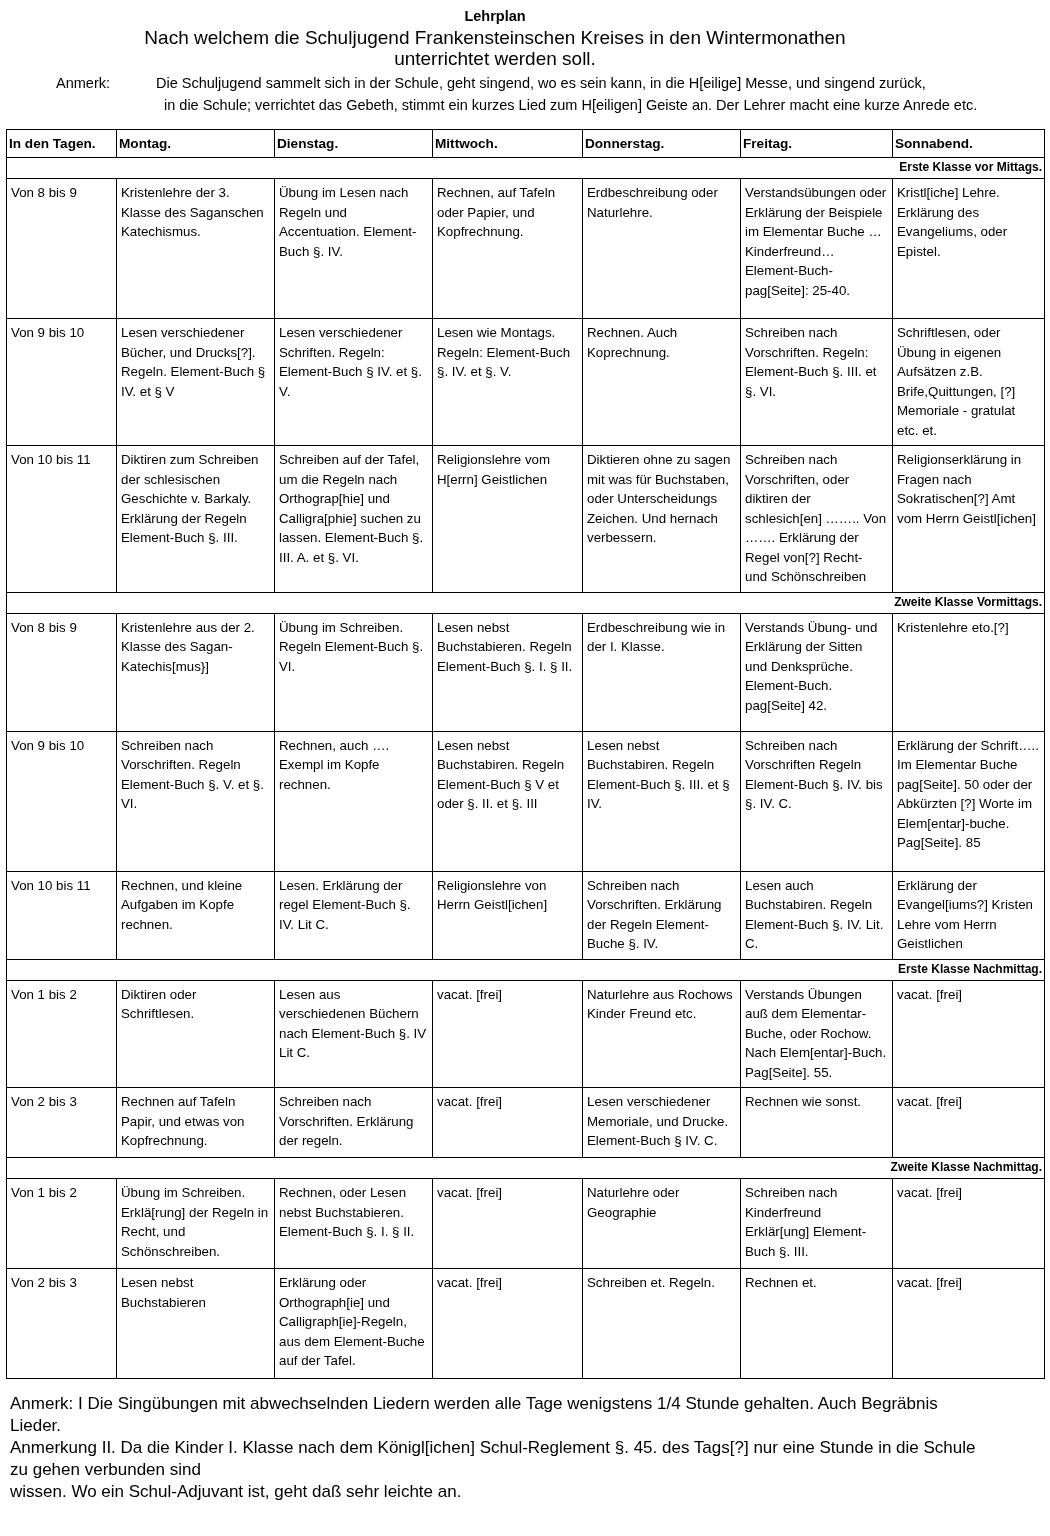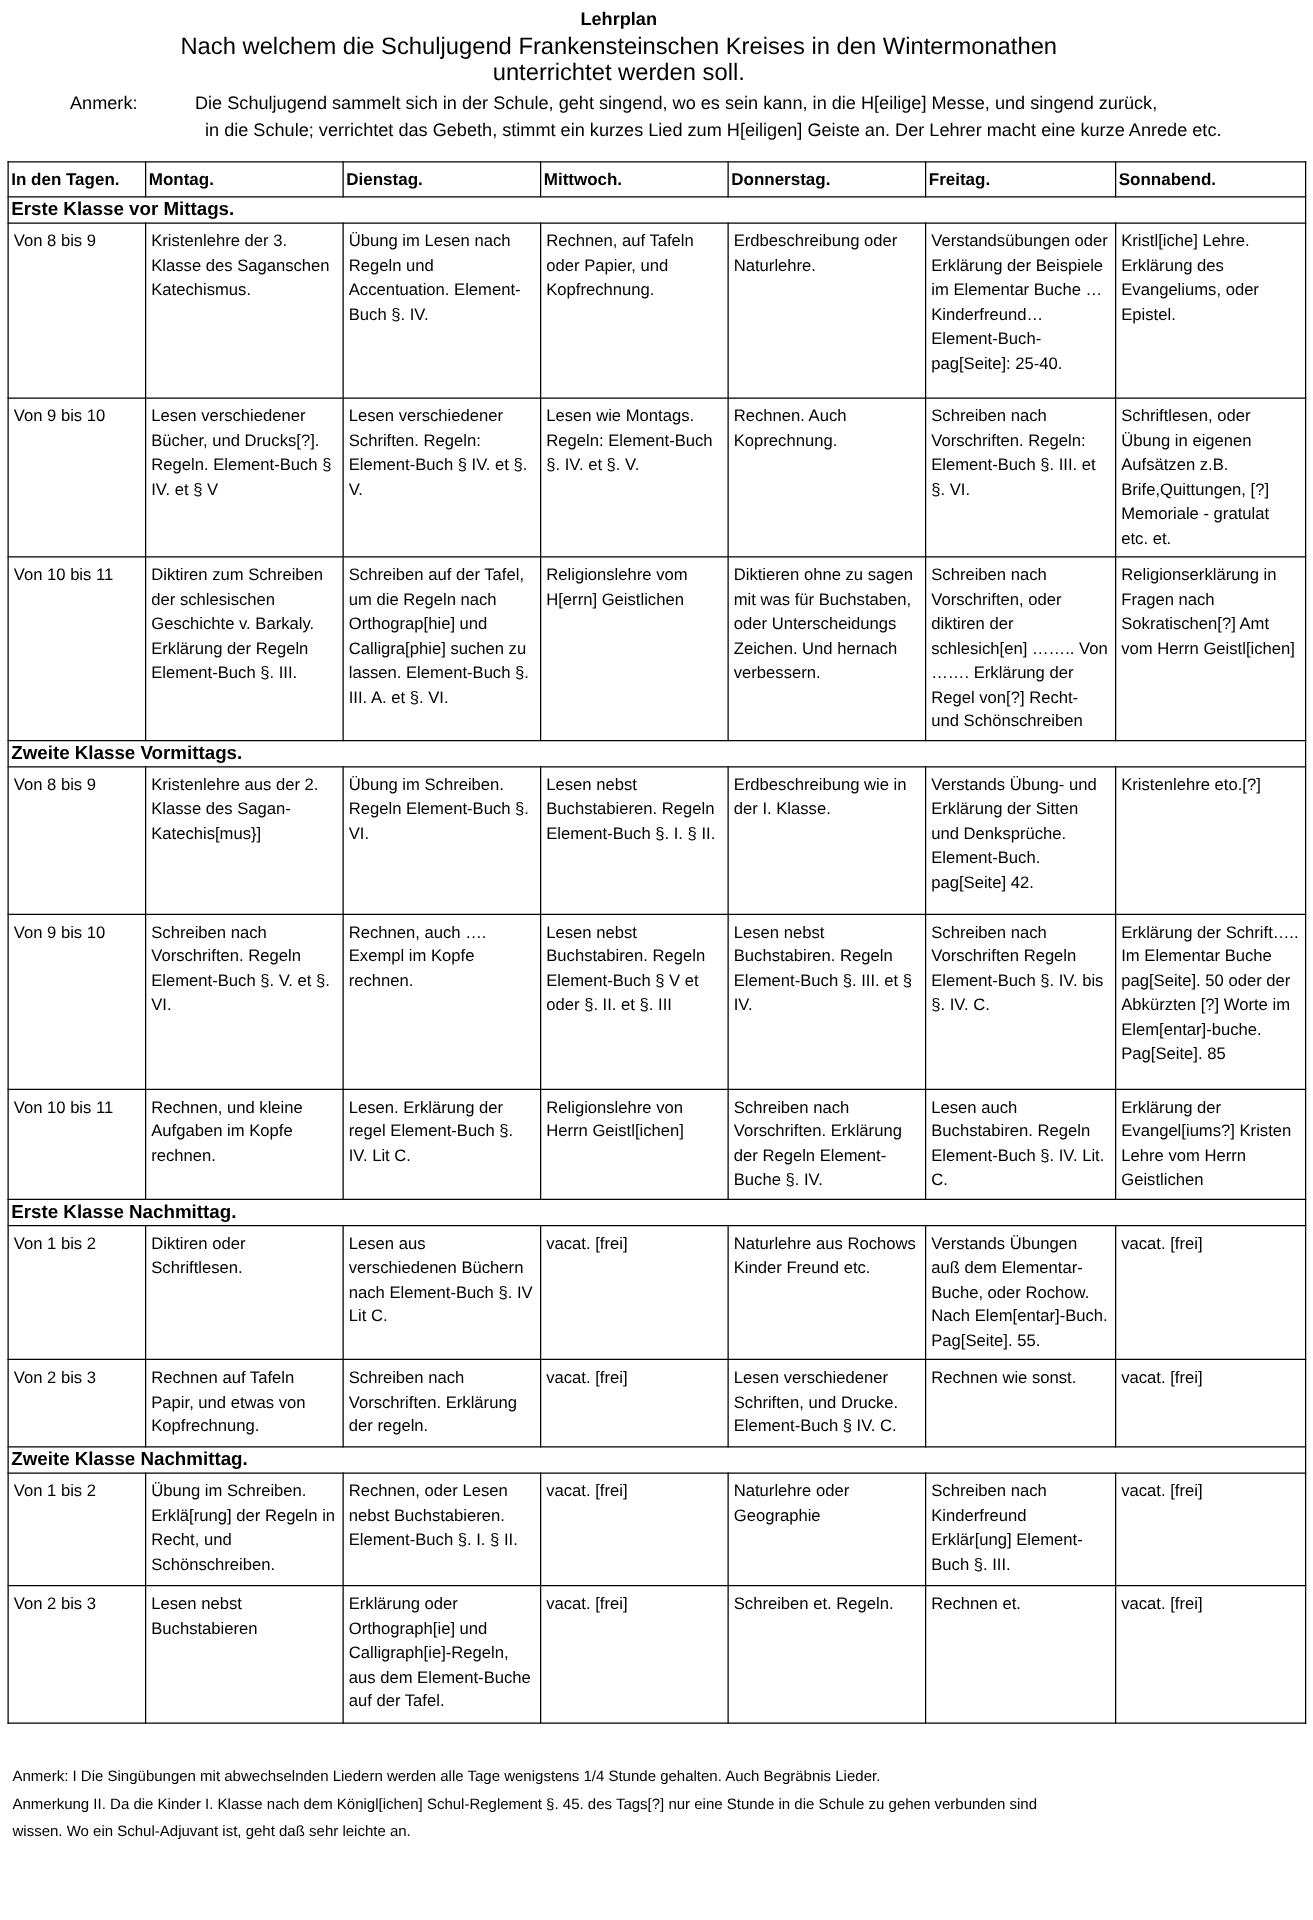--- a/index.html
+++ b/index.html
@@ -82,25 +82,25 @@
   }
   table.plan thead th {
     font-weight: bold;
     padding: 3px 2px 4px 2px;
     line-height: 19px;
     font-size: 13.6px;
     height: 20px;
     vertical-align: middle;
   }
   tr.section-row td {
-    text-align: left;
+    text-align: right;
     font-weight: bold;
     padding: 1px 2px 2px 2px;
     line-height: 17px;
-    font-size: 15px;
+    font-size: 12px;
     height: 15px;
   }
 
   
   col.c-time  { width: 110px; }
   col.c-day   { width: 158px; }
   col.c-day2  { width: 158px; }
   col.c-day3  { width: 150px; }
   col.c-day4  { width: 158px; }
   col.c-day5  { width: 152px; }
@@ -110,23 +110,23 @@
   tr.h-tall td   { height: 130px; }
   tr.h-mid td    { height: 108px; }
   tr.h-short td  { height: 62px; }
   tr.h-pm td     { height: 84px; }
   tr.h-pm2 td    { height: 60px; }
   tr.h-pm3 td    { height: 80px; }
   tr.h-pm4 td    { height: 100px; }
 
   
   .footnotes {
-    margin-top: 31px;
+    margin-top: 14px;
     padding: 0 4px 10px 4px;
-    font-size: 12px;
+    font-size: 17px;
     line-height: 22px;
   }
   .footnotes p { margin: 0; }
 </style>
 </head>
 <body>
 
 <div class="page">
 
   <div class="doc-head">
@@ -238,21 +238,21 @@
         <td>vacat. [frei]</td>
         <td>Naturlehre aus Rochows Kinder Freund etc.</td>
         <td>Verstands Übungen auß dem Elementar-Buche, oder Rochow. Nach Elem[entar]-Buch. Pag[Seite]. 55.</td>
         <td>vacat. [frei]</td>
       </tr>
       <tr class="h-pm2">
         <td>Von 2 bis 3</td>
         <td>Rechnen auf Tafeln Papir, und etwas von Kopfrechnung.</td>
         <td>Schreiben nach Vorschriften. Erklärung der regeln.</td>
         <td>vacat. [frei]</td>
-        <td>Lesen verschiedener Schriften, und Drucke. Element-Buch § IV. C.</td>
+        <td>Lesen verschiedener Memoriale, und Drucke. Element-Buch § IV. C.</td>
         <td>Rechnen wie sonst.</td>
         <td>vacat. [frei]</td>
       </tr>
 
       <tr class="section-row">
         <td colspan="7">Zweite Klasse Nachmittag.</td>
       </tr>
       <tr class="h-pm3">
         <td>Von 1 bis 2</td>
         <td>Übung im Schreiben. Erklä[rung] der Regeln in Recht, und Schönschreiben.</td>

